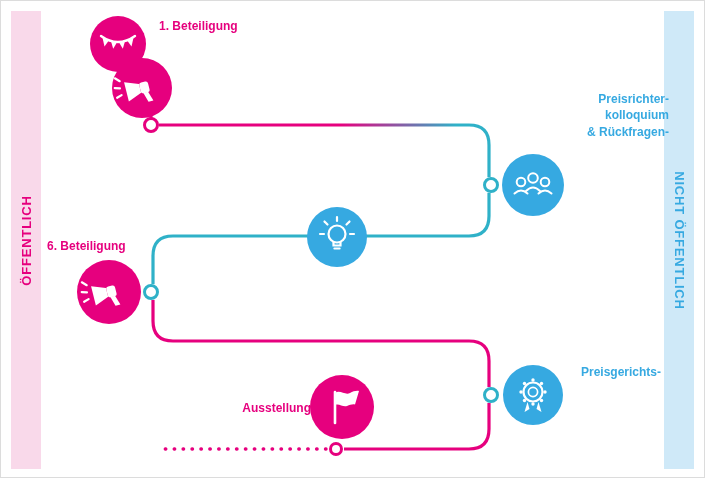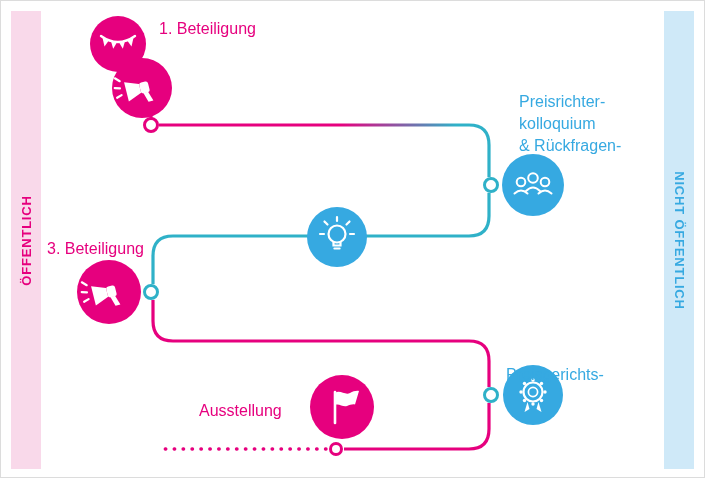--- a/index.html
+++ b/index.html
@@ -20,24 +20,24 @@
 
   .circle { position:absolute; border-radius:50%;
             display:flex; align-items:center; justify-content:center; }
   .pink-c { background:#e6007e; }
   .blue-c { background:#36a9e1; }
 
   .node { position:absolute; background:#ffffff; border-radius:50%; box-sizing:border-box; }
   .node-pink { border:3px solid #e6007e; }
   .node-teal { border:3px solid #2fb1c8; }
 
-  .label { position:absolute; font-weight:normal; font-size:16px; line-height:1.36; }
+  .label { position:absolute; font-weight:bold; font-size:12px; line-height:1.36; }
   .pink-t { color:#e6007e; }
   .blue-t { color:#36a9e1; }
-  .t-center { text-align:left; }
+  .t-center { text-align:right; }
 </style>
 </head>
 <body>
 
 <div class="canvas">
 
   <div class="band band-left">
     <span class="band-text">ÖFFENTLICH</span>
   </div>
   <div class="band band-right">
@@ -168,21 +168,21 @@
   </div>
 
   <div class="label blue-t t-center" style="left:518px; top:90px; width:150px;">
     <div>Preisrichter-</div>
     <div>kolloquium</div>
     <div>&amp; Rückfragen-</div>
   </div>
 
 
   <div class="label pink-t" style="left:46px; top:237px; width:140px;">
-    <div>3. Beteiligung</div>
+    <div>6. Beteiligung</div>
   </div>
 
   <div class="label blue-t t-center" style="left:505px; top:363px; width:155px;">
     <div>Preisgerichts-</div>
   </div>
 
   <div class="label pink-t t-center" style="left:198px; top:399px; width:112px;">
     <div>Ausstellung</div>
   </div>
 

